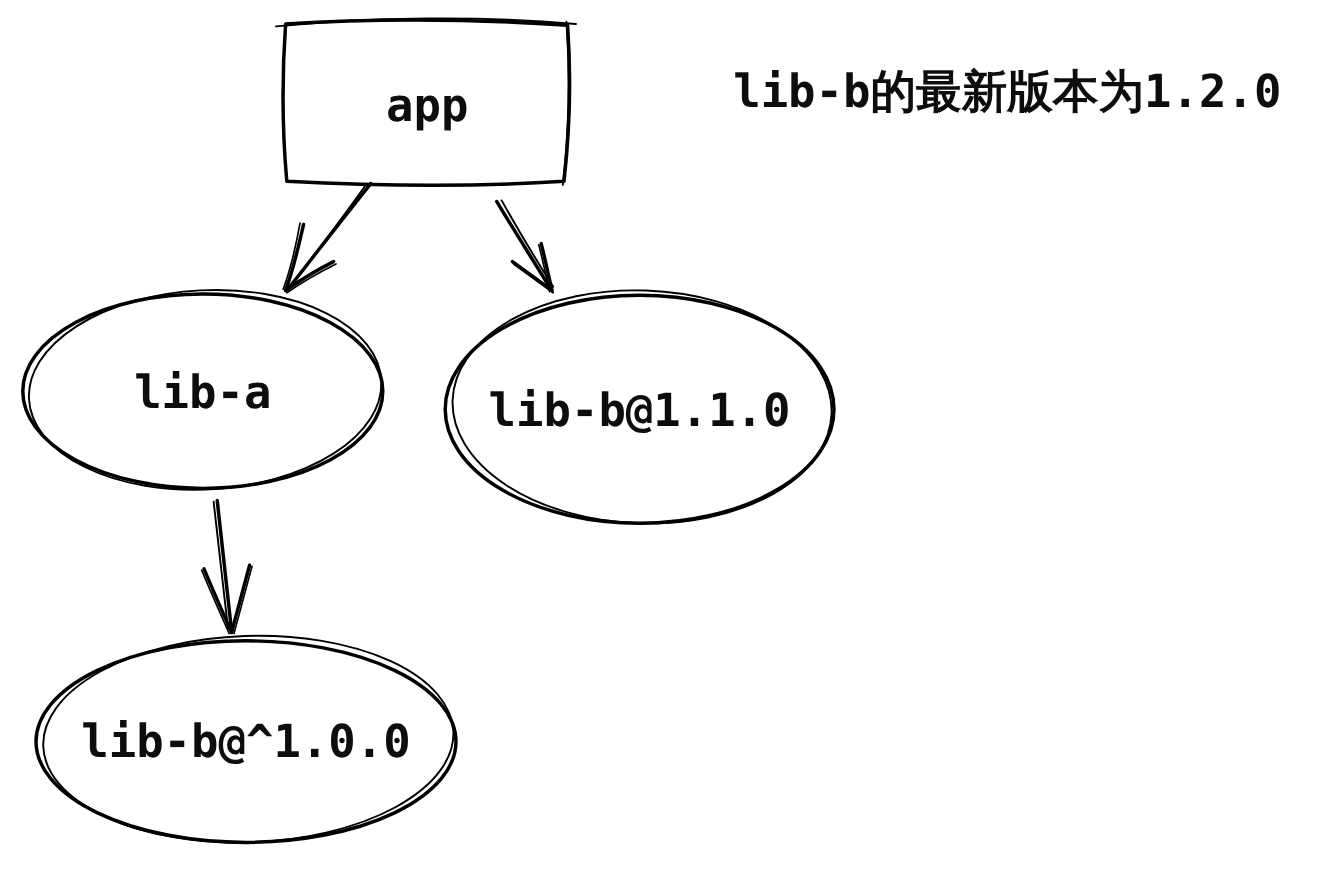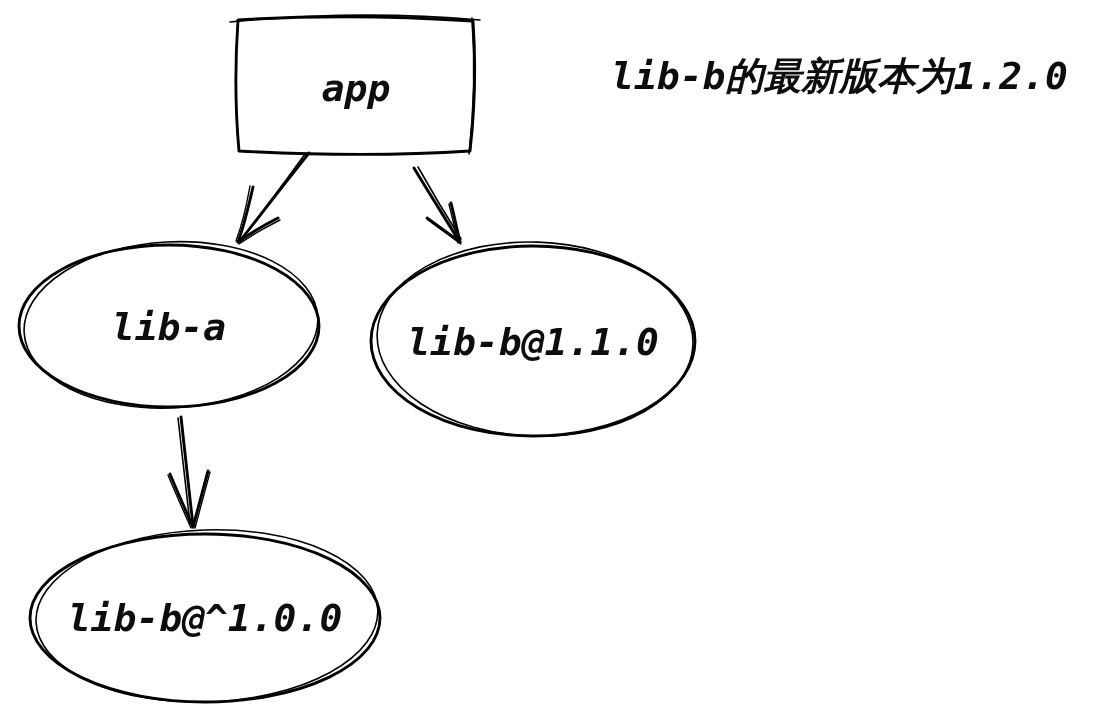--- a/index.html
+++ b/index.html
@@ -10,21 +10,20 @@
     width: 1101px;
     height: 724px;
     background: #ffffff;
     overflow: hidden;
     font-family: "DejaVu Sans Mono", "Liberation Mono", monospace;
   }
   .canvas {
     position: relative;
     width: 1101px;
     height: 616px;
-    font-style: italic;
   }
   svg { display: block; }
   .ink {
     fill: none;
     stroke: #000000;
     stroke-linecap: round;
     stroke-linejoin: round;
   }
   .w3  { stroke-width: 2.9; }
   .w16 { stroke-width: 1.6; }

